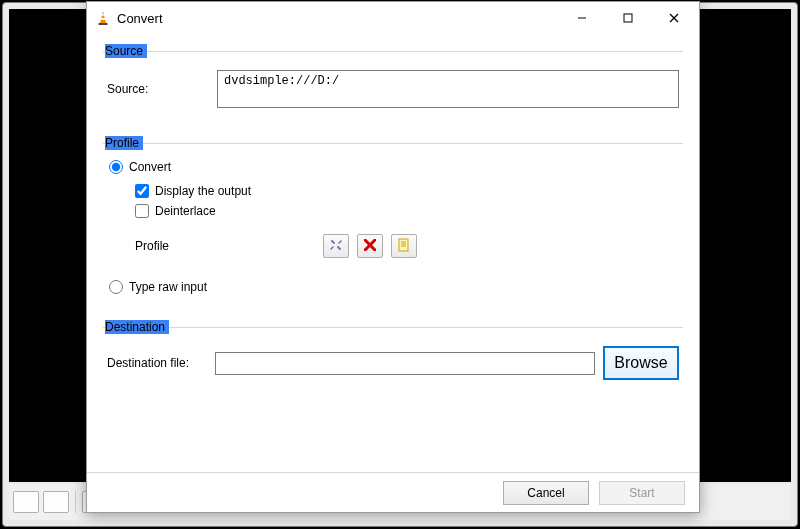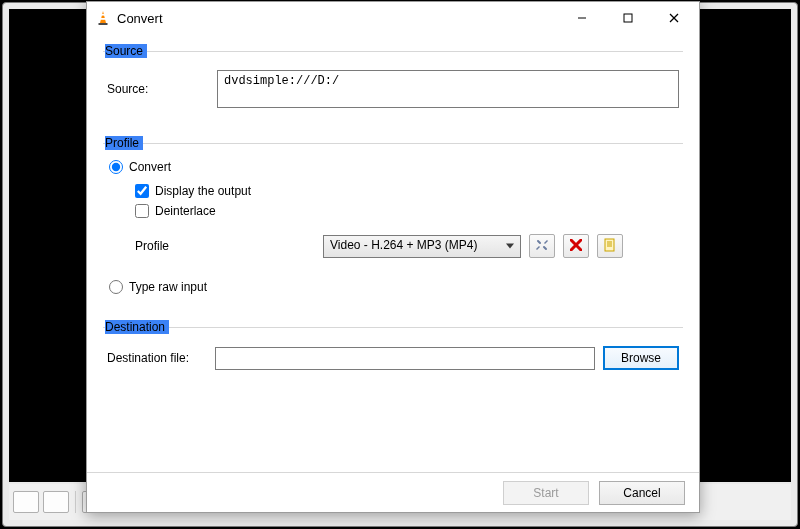--- a/index.html
+++ b/index.html
@@ -178,25 +178,25 @@
     margin-top: 4px;
   }
   .dest-row .dlbl { width: 100px; color:#000;}
   .dest-input {
     flex: 1;
     height: 23px;
     border: 1px solid #7a7a7a;
     background: #fff;
   }
   .browse-btn {
-    width: 76px; height: 24px;
+    width: 76px; height: 34px;
     border: 2px solid #0078d7;
     background: linear-gradient(#f7fbff,#e5f1fb);
     color:#000;
-    font-size:12px;
+    font-size:16px;
     display:flex;align-items:center;justify-content:center;
   }
   .footer {
     height: 40px;
     border-top: 1px solid #d7d7d7;
     display: flex;
     justify-content: flex-end;
     align-items: center;
     gap: 10px;
     padding: 0 14px;
@@ -284,23 +284,20 @@
           <span>Display the output</span>
         </label>
         <div style="height:6px"></div>
         <label class="check indent">
           <input type="checkbox" style="">
           <span>Deinterlace</span>
         </label>
 
         <div class="profile-row">
           <span class="plabel">Profile</span>
-          <div class="profile-select">
-            <span>Video - H.264 + MP3 (MP4)</span>
-          </div>
           <div class="iconbtn">
             <span>
               <svg width="14" height="14" viewBox="0 0 14 14">
                 <path d="M2 12 L5 9 L4 8 L1 11 Z" fill="#6b7da0"></path>
                 <path d="M12 2 L9 5 L10 6 L13 3 Z" fill="#6b7da0"></path>
                 <path d="M3 3 L5 5 M11 11 L9 9" stroke="#6b7da0" stroke-width="2" stroke-linecap="round"></path>
               </svg>
             </span>
           </div>
           <div class="iconbtn">
@@ -338,20 +335,20 @@
         <input class="dest-input" type="text" value="" style="">
         <div class="browse-btn">
           <span>Browse</span>
         </div>
       </div>
     </fieldset>
 
   </div>
 
   <div class="footer">
+    <div class="btn">
+      <span>Cancel</span>
+    </div>
     <div class="btn disabled">
       <span>Start</span>
     </div>
-    <div class="btn">
-      <span>Cancel</span>
-    </div>
   </div>
 </div>
 
 </body></html>

